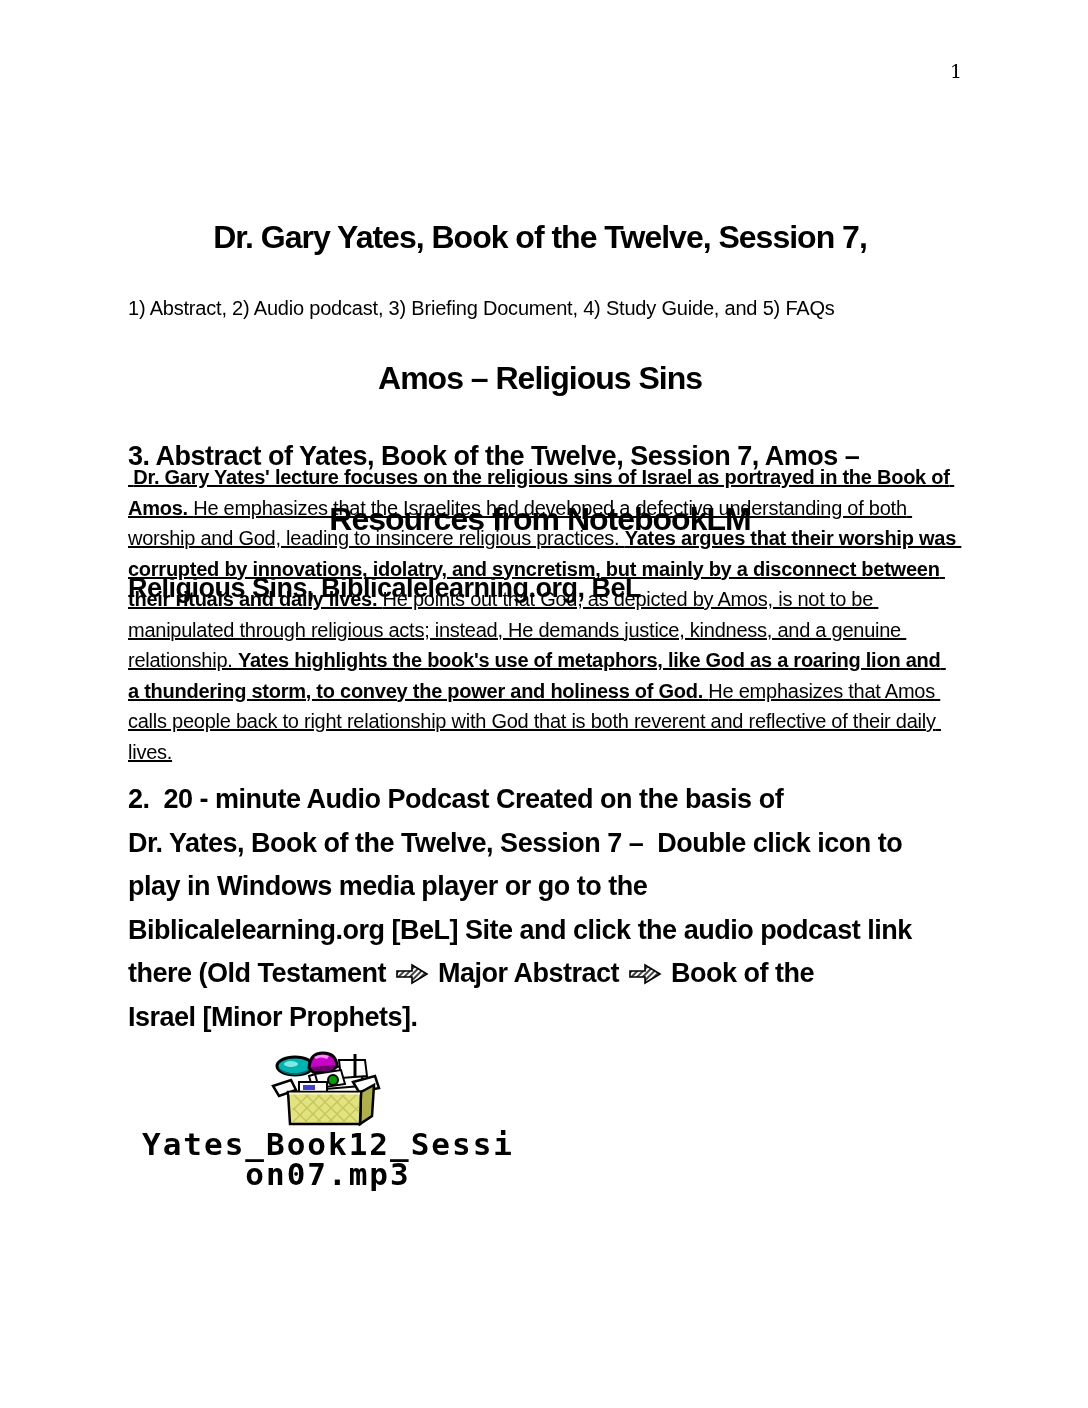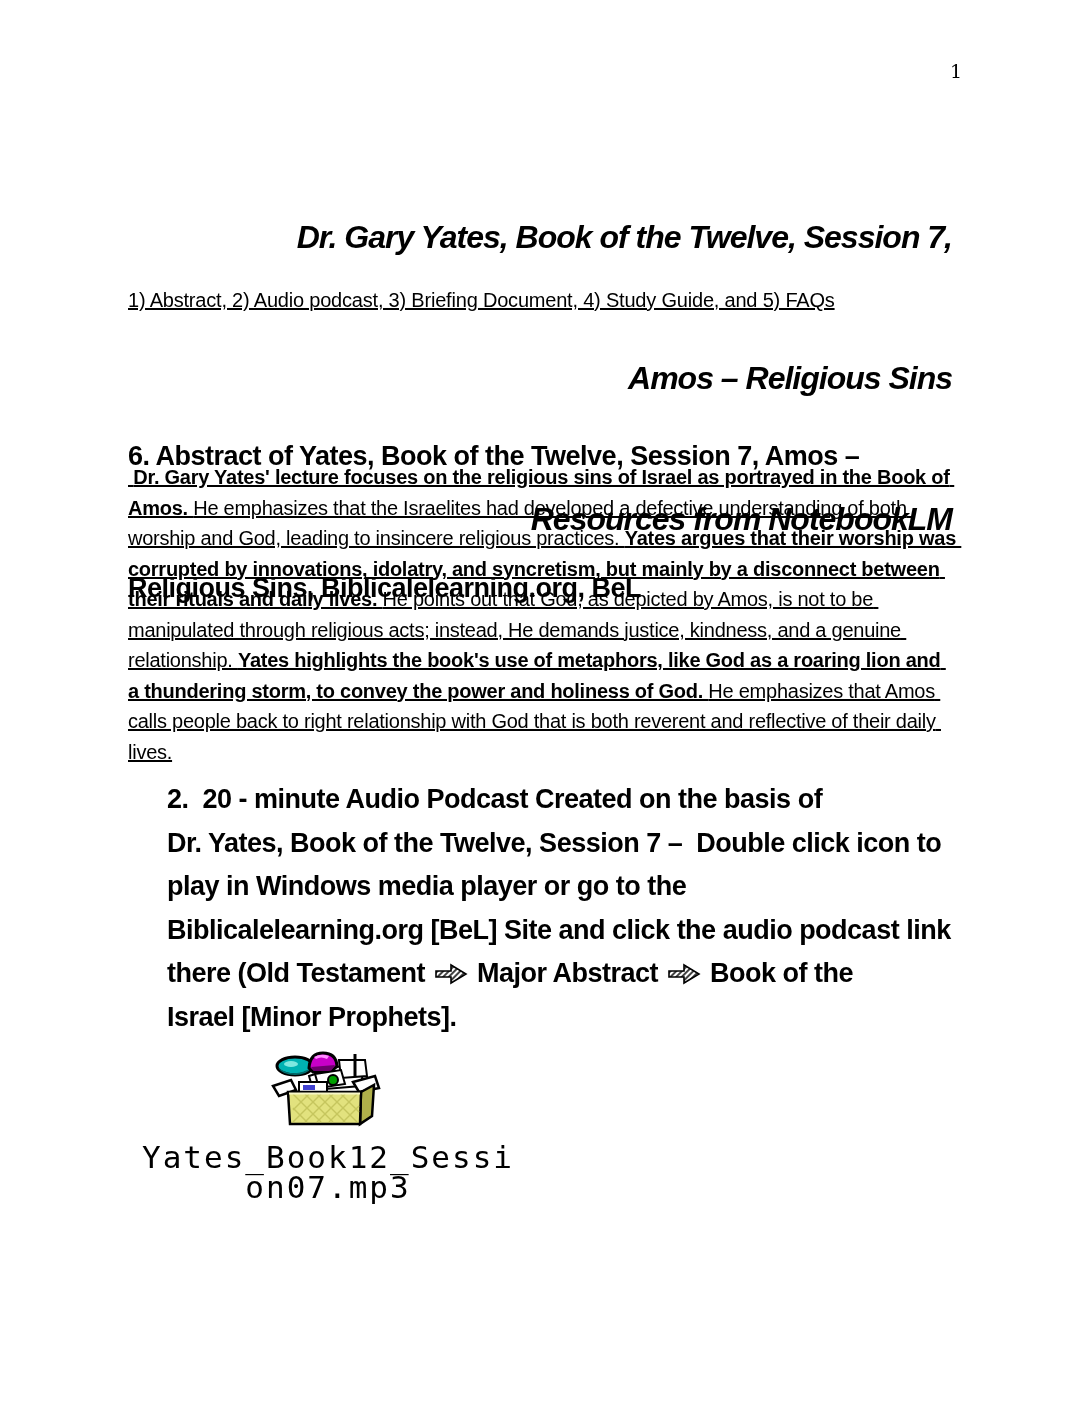--- a/index.html
+++ b/index.html
@@ -10,69 +10,69 @@
     font-family:"Liberation Sans","DejaVu Sans",sans-serif;
     overflow:hidden;
   }
   .pagenum{
     position:absolute;top:60px;right:126px;
     font-family:"DejaVu Serif","Liberation Serif",serif;
     font-size:19px;
   }
   .title{
     position:absolute;left:128px;top:120px;width:824px;
-    text-align:right;font-weight:bold;font-size:32px;
-    line-height:47px;letter-spacing:-1px;white-space:pre;font-style:italic;
+    text-align:center;font-weight:bold;font-size:32px;
+    line-height:47px;letter-spacing:-1px;white-space:pre;
   }
   .subtitle{
-    position:absolute;left:128px;top:289px;
-    font-size:20px;letter-spacing:-0.2px;white-space:pre;text-decoration:underline;
+    position:absolute;left:128px;top:297px;
+    font-size:20px;letter-spacing:-0.2px;white-space:pre;
   }
   .h-sec{
     position:absolute;left:128px;
     font-weight:bold;font-size:27px;letter-spacing:-0.5px;white-space:pre;
   }
   #h1block{top:346px;line-height:44px;}
-  #h2block{top:778px;line-height:43.5px;margin-left:39px;}
+  #h2block{top:778px;line-height:43.5px;}
   .para{
     position:absolute;left:128px;top:462px;width:828px;
     font-size:20px;line-height:30.5px;letter-spacing:-0.25px;
     white-space:pre-wrap;
     text-decoration:underline;
   }
   .para .b{font-weight:bold;}
   .arrow-icon{vertical-align:-4px;margin:0 2px;}
   .attachment{
     position:absolute;left:128px;top:1050px;width:400px;
     text-align:center;cursor:pointer;
   }
   .icon-wrap{width:118px;height:78px;margin:0 auto;}
   .caption{
-    margin-top:14px;
+    margin-top:1px;
     font-family:"DejaVu Sans Mono","Liberation Mono",monospace;
-    font-weight:normal;font-size:31px;line-height:30px;letter-spacing:2px;
+    font-weight:bold;font-size:31px;line-height:30px;letter-spacing:2px;
   }
 </style>
 </head>
 <body>
 
 <div class="page">
 
   <div class="pagenum">1</div>
 
   <div class="title">
     <div>Dr. Gary Yates, Book of the Twelve, Session 7,</div>
     <div>Amos – Religious Sins</div>
     <div>Resources from NotebookLM</div>
   </div>
 
   <div class="subtitle">1) Abstract, 2) Audio podcast, 3) Briefing Document, 4) Study Guide, and 5) FAQs</div>
 
   <div class="h-sec" id="h1block">
-    <div>6. Abstract of Yates, Book of the Twelve, Session 7, Amos –</div>
+    <div>3. Abstract of Yates, Book of the Twelve, Session 7, Amos –</div>
     <div>Religious Sins, Biblicalelearning.org, BeL</div>
   </div>
 
   <div class="para" id="abstract"><span class="b"> Dr. Gary Yates' lecture focuses on the religious sins of Israel as portrayed in the Book of Amos. </span><span>He emphasizes that the Israelites had developed a defective understanding of both worship and God, leading to insincere religious practices. </span><span class="b">Yates argues that their worship was corrupted by innovations, idolatry, and syncretism, but mainly by a disconnect between their rituals and daily lives. </span><span>He points out that God, as depicted by Amos, is not to be manipulated through religious acts; instead, He demands justice, kindness, and a genuine relationship. </span><span class="b">Yates highlights the book's use of metaphors, like God as a roaring lion and a thundering storm, to convey the power and holiness of God. </span><span>He emphasizes that Amos calls people back to right relationship with God that is both reverent and reflective of their daily lives.</span></div>
 
   <div class="h-sec" id="h2block"><div><span>2.  20 - minute Audio Podcast Created on the basis of</span></div><div><span>Dr. Yates, Book of the Twelve, Session 7 –  Double click icon to</span></div><div><span>play in Windows media player or go to the</span></div><div><span>Biblicalelearning.org [BeL] Site and click the audio podcast link</span></div><div><span>there (Old Testament </span><svg class="arrow-icon" width="34" height="24" viewBox="0 0 34 24" xmlns="http://www.w3.org/2000/svg">
     <defs>
       <pattern id="hatch" width="4" height="4" patternUnits="userSpaceOnUse" patternTransform="rotate(45)">
         <rect width="4" height="4" fill="#ffffff"></rect>
         <rect width="2" height="4" fill="#444444"></rect>

